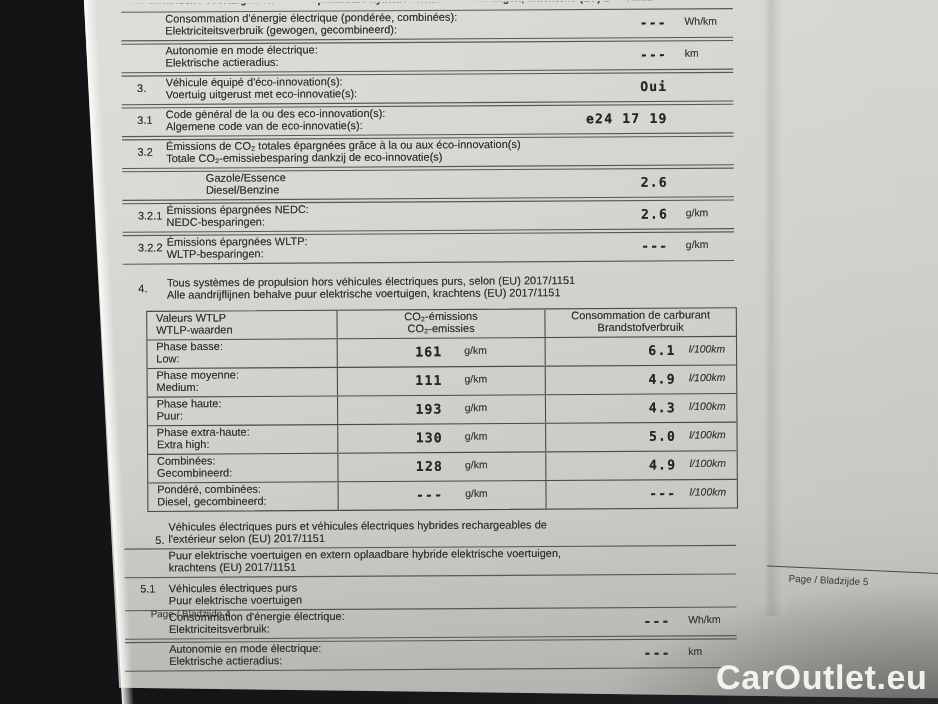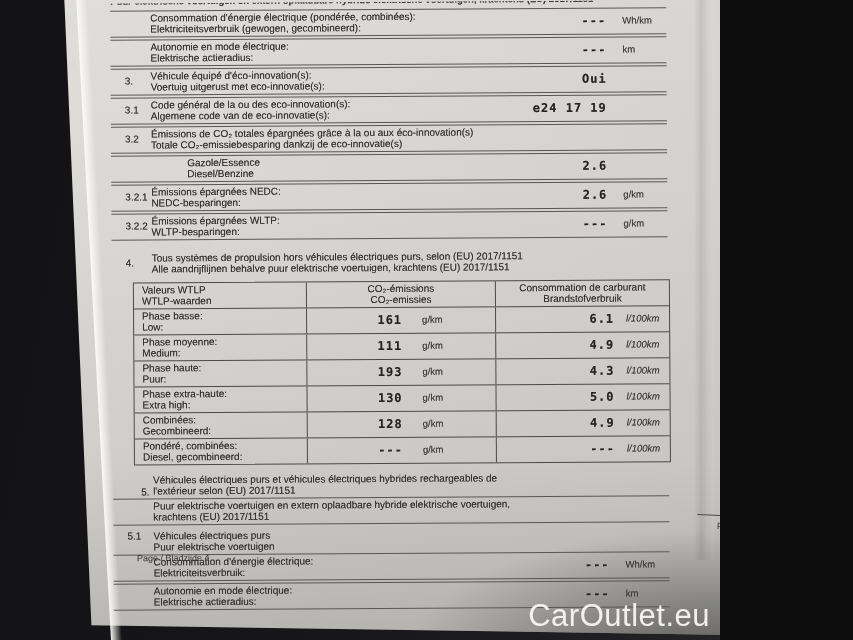--- a/index.html
+++ b/index.html
@@ -1,20 +1,19 @@
 <!DOCTYPE html>
 <html><head>
 <meta charset="utf-8">
 <style>
   html,body{margin:0;padding:0;background:#0c0c0d;}
   .photo{
-    position:relative;width:683px;height:640px;overflow:hidden;
+    position:relative;width:853px;height:640px;overflow:hidden;
     background:linear-gradient(100deg,#121214 0%,#17171a 55%,#232326 100%);
     font-family:"Liberation Sans",sans-serif;
-    padding-left:37px;
   }
   
   .paper{
     position:absolute;inset:0;
     clip-path:polygon(8.9% -1%, 101% -1%, 101% 99.2%, 12.7% 97.7%);
     background:
       radial-gradient(ellipse 430px 190px at 99% 104%, rgba(28,28,26,0.58), rgba(28,28,26,0) 72%),
       linear-gradient(180deg, rgba(255,255,255,0.10) 0%, rgba(0,0,0,0) 28%, rgba(0,0,0,0.05) 72%, rgba(0,0,0,0.16) 100%),
       linear-gradient(95deg, #dcdbd7 0%, #d6d5d1 55%, #d2d1cd 100%);
   }
@@ -70,21 +69,21 @@
   .sec51{display:grid;grid-template-columns:40px 1fr;margin-top:6px;}
   
   .footer4{position:absolute;left:137px;top:553px;font-size:9px;color:#33322f;transform:rotate(-0.35deg);text-align:center;}
   .footer5{
     position:absolute;left:697px;top:518px;width:160px;
     transform:rotate(2.5deg);border-top:1px solid #4c4a47;
     padding:5px 0 0 20px;font-size:9px;color:#3a3936;
   }
   .watermark{
     position:absolute;right:10px;bottom:6px;
-    font-size:31px;font-weight:normal;letter-spacing:0.5px;
+    font-size:31px;font-weight:bold;letter-spacing:0.5px;
     color:rgba(248,247,244,0.95);
   }
 </style>
 </head>
 <body>
 
 <div class="photo">
   <div class="paper"></div>
   <div class="paper-edge"></div>
   <div class="fold-shadow"></div>

